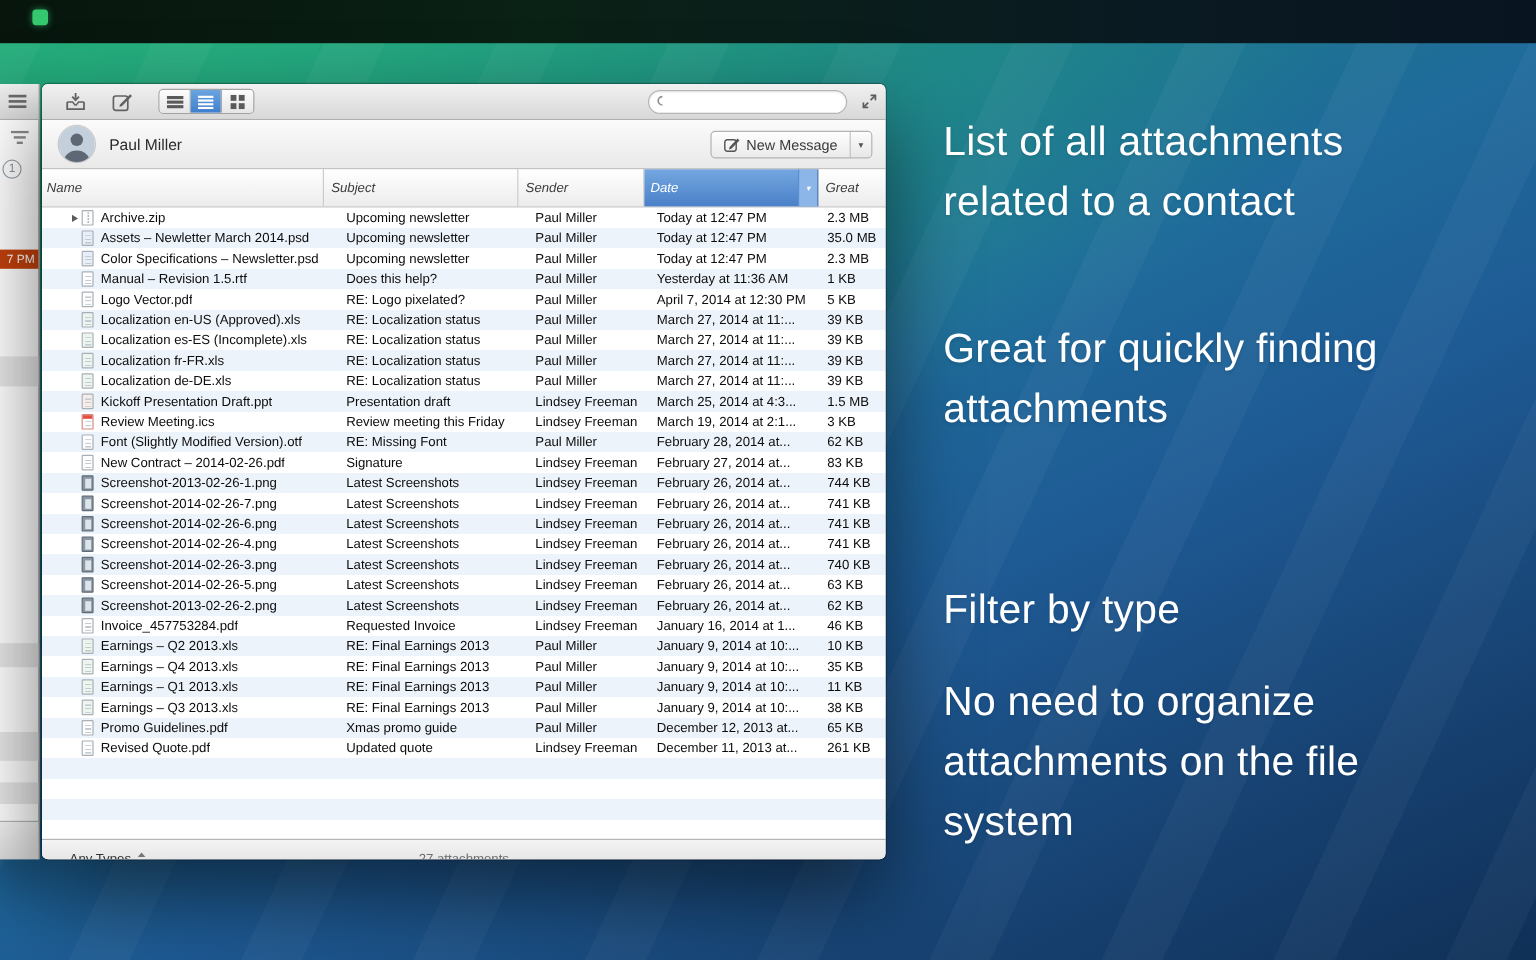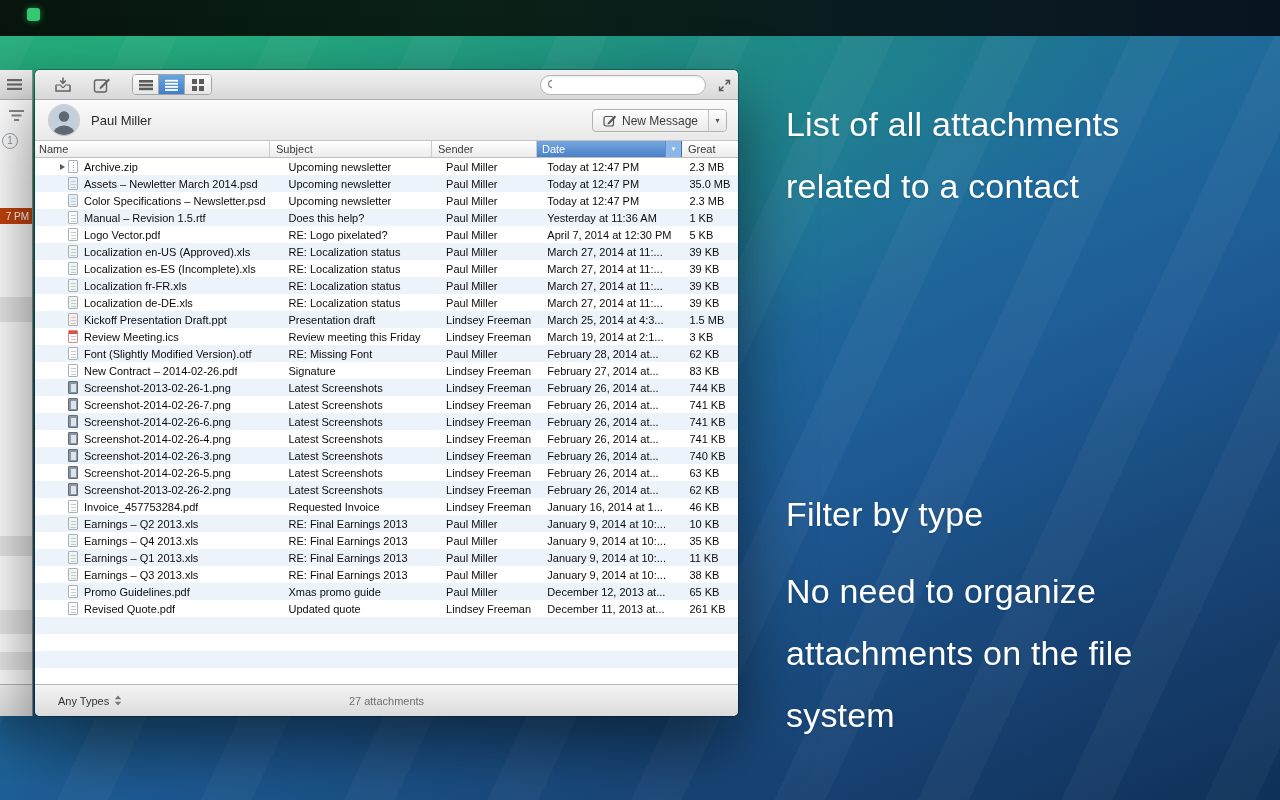--- a/index.html
+++ b/index.html
@@ -77,21 +77,21 @@
     position:relative; height:41px;
     background:linear-gradient(#fbfbfb,#e9e9e9); border-bottom:1px solid #c4c4c4;
   }
   .avatar { position:absolute; left:14px; top:5px; width:30px; height:30px; border-radius:50%; overflow:hidden; box-shadow:0 0 0 1px rgba(0,0,0,.18); }
   .contact-name { position:absolute; left:56px; top:0; height:41px; display:flex; align-items:center; font-size:13px; color:#2b2b2b; }
   .nm-group { position:absolute; right:11px; top:9px; display:flex; height:23px; border:1px solid #b2b2b2; border-radius:4px; overflow:hidden; background:linear-gradient(#fefefe,#ebebeb); box-shadow:0 1px 1px rgba(255,255,255,.6) inset; }
   .nm-main { display:flex; align-items:center; gap:5px; padding:0 10px; font-size:12px; color:#3a3a3a; }
   .nm-arrow { width:18px; border-left:1px solid #c2c2c2; display:flex; align-items:center; justify-content:center; font-size:8px; color:#555; background:linear-gradient(#fdfdfd,#e7e7e7); }
 
   
-  .thead { display:flex; height:17px; background:linear-gradient(#ffffff,#ececec); border-bottom:1px solid #bfbfbf; font-size:11px; color:#3c3c3c; }
+  .thead { display:flex; height:32px; background:linear-gradient(#ffffff,#ececec); border-bottom:1px solid #bfbfbf; font-size:11px; color:#3c3c3c;font-style:italic; }
   .th { display:flex; align-items:center; padding-left:6px; border-right:1px solid #cccccc; overflow:hidden; white-space:nowrap; }
   .th.h-name { width:235px; padding-left:4px; }
   .th.h-subject { width:162px; }
   .th.h-sender { width:105px; }
   .th.h-date {
     width:145px; color:#fff; padding-left:5px;
     background:linear-gradient(#74a7e0,#4a80c8); border-right:1px solid #3d6fb4;
     justify-content:space-between; padding-right:0;
   }
   .sort-box { width:16px; height:100%; background:#8cb6e8; border-left:1px solid #5d8ed2; display:flex; align-items:center; justify-content:center; font-size:7px; color:#fff; }
@@ -131,21 +131,21 @@
   .statusbar {
     position:relative; height:32px;
     background:linear-gradient(#f4f4f4,#dbdbdb); border-top:1px solid #b5b5b5;
     display:flex; align-items:center; font-size:11px;
   }
   .type-filter { display:flex; align-items:center; gap:5px; margin-left:23px; color:#333; }
   .attach-count { position:absolute; left:0; right:0; text-align:center; color:#6f6f6f; }
 
   
   .promo {
-    position:absolute; left:786px; color:#ffffff; font-size:34px; line-height:62px;
+    position:absolute; left:786px; color:#ffffff; font-size:34px; line-height:50px;
     font-weight:300; letter-spacing:.2px; white-space:pre-line;
     text-shadow:0 1px 3px rgba(0,0,0,.12);
   }
   .promo.p1 { top:93px; }
   .promo.p2 { top:266px; }
   .promo.p3 { top:438px;margin-top:45px; }
   .promo.p4 { top:560px; }
 </style>
 </head>
 <body>
@@ -583,18 +583,20 @@
           <path d="M4 0.5 L7.2 4.2 H0.8 Z" fill="#777"></path>
           <path d="M4 10.5 L0.8 6.8 H7.2 Z" fill="#777"></path>
         </svg>
       </div>
     </div>
 
   </div>
 
   <div class="promo p1">List of all attachments
 related to a contact</div>
+  <div class="promo p2">Great for quickly finding
+attachments</div>
   <div class="promo p3">Filter by type</div>
   <div class="promo p4">No need to organize
 attachments on the file
 system</div>
 
 </div>
 
 </body></html>

